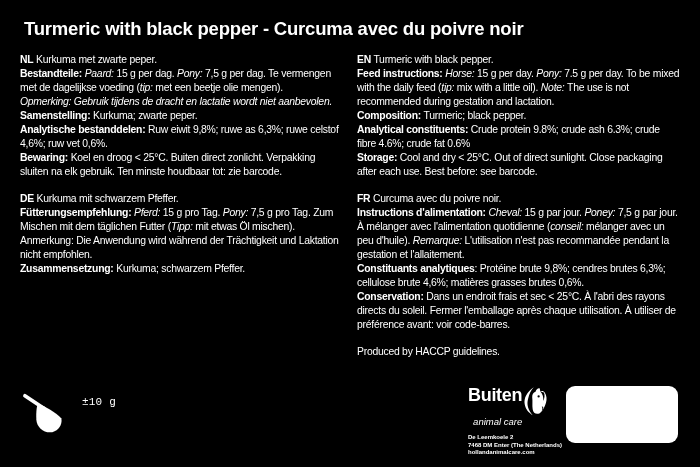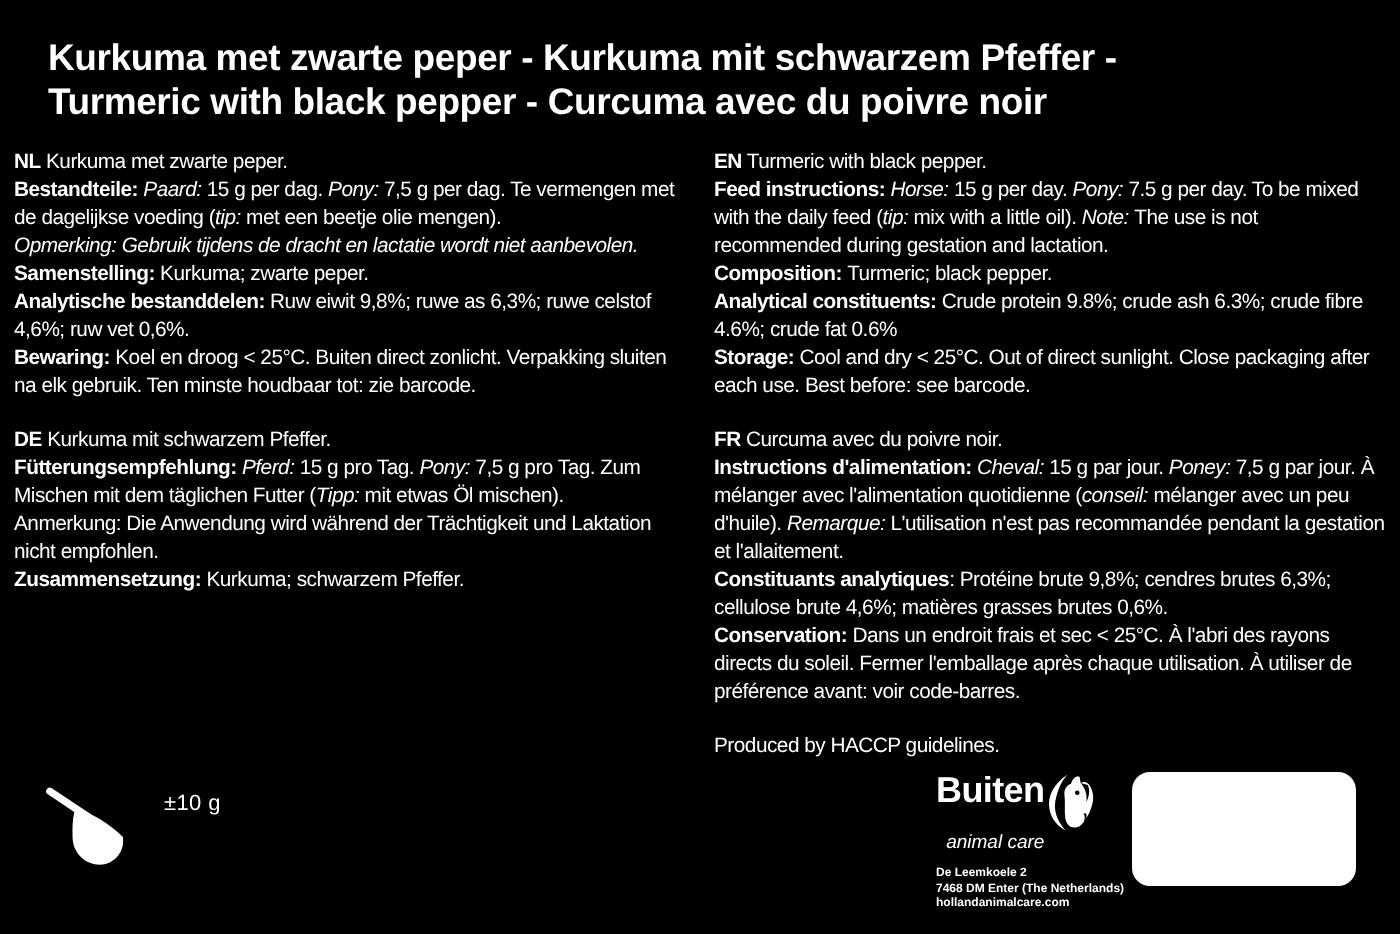--- a/index.html
+++ b/index.html
@@ -4,47 +4,46 @@
 <style>
   html,body{margin:0;padding:0;background:#222;}
   .label{
     position:relative;width:700px;height:467px;overflow:hidden;
     background:#000;color:#fff;
     font-family:"Liberation Sans",sans-serif;
     -webkit-font-smoothing:antialiased;
   }
   .title-block{padding:18px 28px 0 24px;margin-bottom:13px;}
   .title-line{font-size:18.5px;font-weight:bold;line-height:22px;letter-spacing:-0.2px;}
-  .columns{display:flex;gap:14px;padding:0 7px;align-items:flex-start;}
+  .columns{display:flex;gap:14px;padding:0 20px;align-items:flex-start;}
   .col{flex:1;min-width:0;font-size:10.4px;line-height:14px;letter-spacing:-0.25px;}
   .lang-block{margin-bottom:13px;}
   .para{margin:0;}
   .seg-bold{font-weight:bold;}
   .seg-italic{font-style:italic;}
   .seg-normal{font-weight:normal;font-style:normal;}
   .produced{margin-top:0;font-size:10.4px;letter-spacing:-0.25px;}
   .scoop-wrap{position:absolute;left:22px;top:392px;display:flex;align-items:flex-start;gap:14px;}
   .scoop-svg{width:46px;height:42px;display:block;}
-  .scoop-label{font-size:11px;margin-top:4px;letter-spacing:0.2px;}
+  .scoop-label{font-size:11px;margin-top:4px;letter-spacing:0.2px;font-family:Liberation Mono, monospace;}
   .brand-block{position:absolute;left:468px;top:386px;width:110px;}
   .brand-row{display:flex;align-items:flex-start;}
   .brand-text{display:flex;flex-direction:column;align-items:flex-end;}
   .brand-name{font-size:18px;font-weight:bold;line-height:18px;letter-spacing:-0.3px;}
   .brand-sub{font-size:9.5px;font-style:italic;line-height:11px;margin-top:12px;}
   .horse-svg{width:25px;height:31px;margin-left:1px;display:block;}
   .address{margin-top:7px;font-size:6px;font-weight:bold;line-height:7.6px;letter-spacing:0;}
   .barcode-box{position:absolute;left:566px;top:386px;width:112px;height:57px;background:#fff;border-radius:9px;}
 </style>
 </head>
 <body>
 
 <div class="label">
 
   <div class="title-block">
-    <div class="title-line">Kurkuma met zwarte peper - Kurkuma mit schwarzem Pfeffer -</div>
     <div class="title-line">Turmeric with black pepper - Curcuma avec du poivre noir</div>
   </div>
 
   <div class="columns">
     <div class="col" id="left-col">
         <div class="lang-block">
           <div class="para"><span class="seg-bold">NL</span><span class="seg-normal"> Kurkuma met zwarte peper.</span></div>
           <div class="para"><span class="seg-bold">Bestandteile: </span><span class="seg-italic">Paard: </span><span class="seg-normal">15 g per dag. </span><span class="seg-italic">Pony: </span><span class="seg-normal">7,5 g per dag. Te vermengen met de dagelijkse voeding (</span><span class="seg-italic">tip: </span><span class="seg-normal">met een beetje olie mengen).</span></div>
           <div class="para"><span class="seg-italic">Opmerking: Gebruik tijdens de dracht en lactatie wordt niet aanbevolen.</span></div>
           <div class="para"><span class="seg-bold">Samenstelling: </span><span class="seg-normal">Kurkuma; zwarte peper.</span></div>

